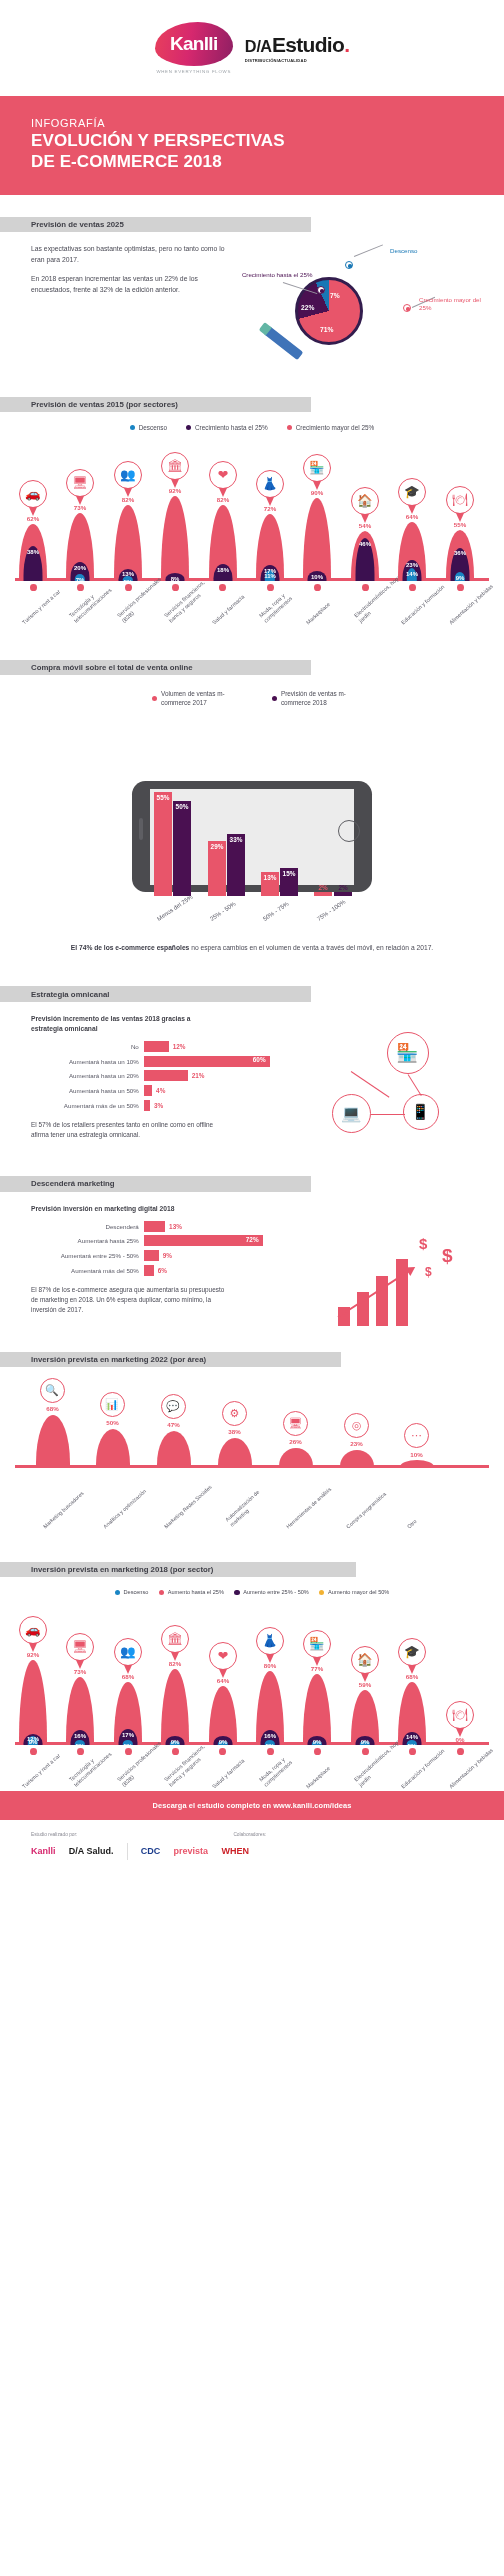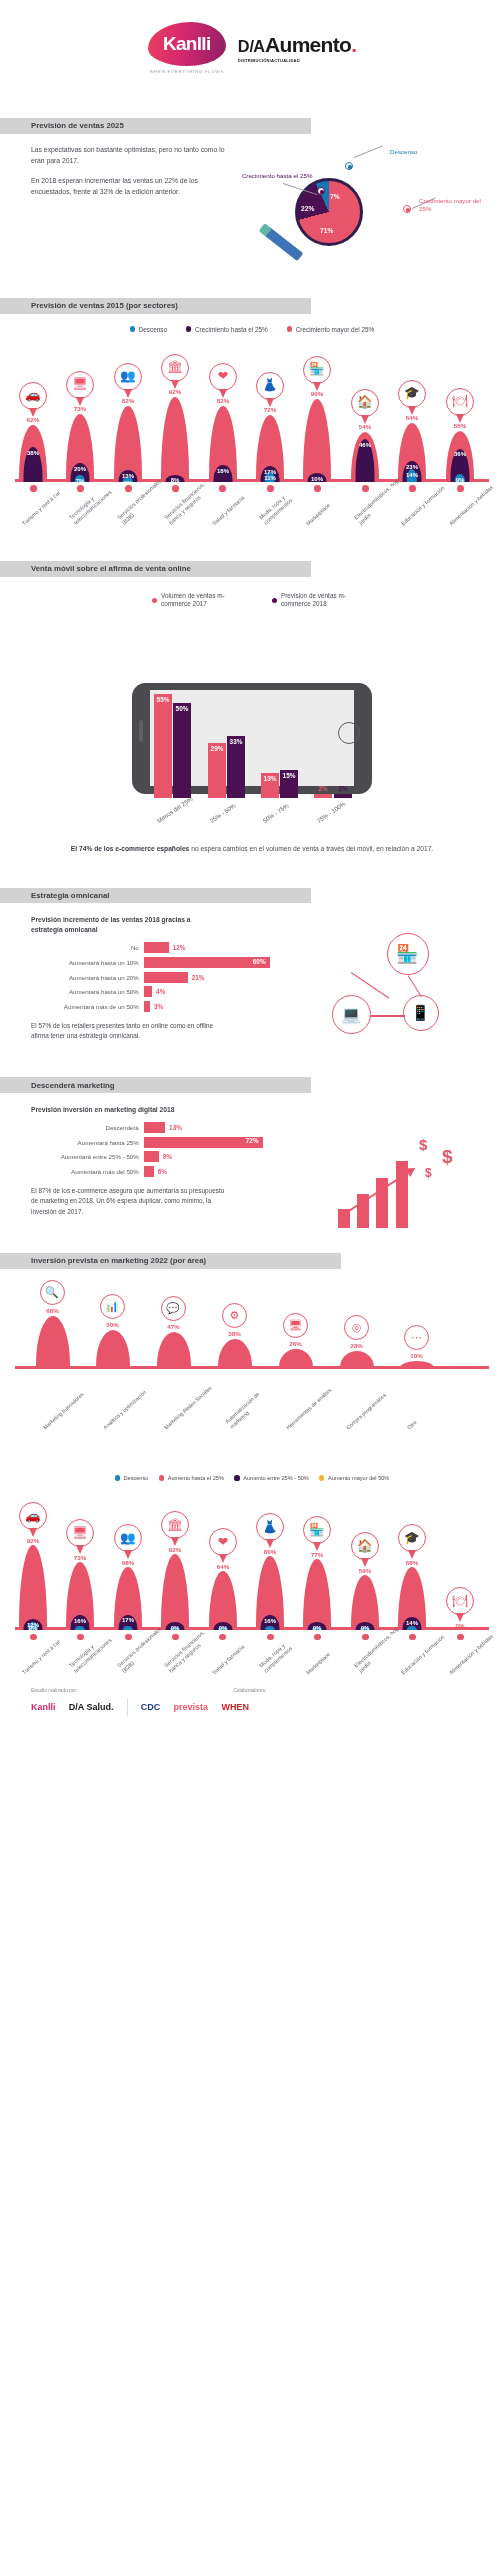--- a/index.html
+++ b/index.html
@@ -192,27 +192,34 @@
     <div class="kanlli-wrap">
       <div class="kanlli-blob">
         <span>Kanlli</span>
       </div>
       <div class="kanlli-tag">WHEN EVERYTHING FLOWS</div>
     </div>
     <div class="daretail">
       <div class="daretail-main">
         <span class="da-mark">D</span>
         <span class="da-mark slash">/A</span>
-        <span>Aumento</span>
+        <span>Estudio</span>
         <span class="dot">.</span>
       </div>
       <div class="daretail-tag">DISTRIBUCIÓN/ACTUALIDAD</div>
     </div>
   </div>
 
+  <div class="hero">
+    <div class="kicker">INFOGRAFÍA</div>
+    <h1>
+      <span>EVOLUCIÓN Y PERSPECTIVAS</span><br>
+      <span>DE  E-COMMERCE 2018</span>
+    </h1>
+  </div>
 
   <div class="blk" style="padding-top:22px;">
     <div class="sec-bar">Previsión de ventas 2025</div>
     <div class="twocol">
       <div class="intro">
         <p>Las expectativas son bastante optimistas, pero no tanto como lo eran para 2017.</p>
         <p>En 2018 esperan incrementar las ventas un 22% de los encuestados, frente al 32% de la edición anterior.</p>
       </div>
       <div class="pie-zone">
         <div class="handle"></div>
@@ -388,21 +395,21 @@
             <div class="vlab" style="bottom:24.5px">36%</div>
             <div class="vlab" style="bottom:-0.6px">9%</div>
           </div>
         </div>
         <div class="axisdot" style="left: 457px;"></div>
         <div class="sectorlab" style="left: 448px;">Alimentación y bebidas</div>
       </div>
   </div>
 
   <div class="blk" style="padding-top:33px;">
-    <div class="sec-bar">Venta móvil sobre el afirma de venta online</div>
+    <div class="sec-bar">Compra móvil sobre el total de venta online</div>
     <div class="legend" style="gap:40px;padding-top:15px;">
       <div class="li">
         <span class="swatch" style="background:#e8556a"></span>
         <span style="width:71px;line-height:1.35">Volumen de ventas m-commerce 2017</span>
       </div>
       <div class="li">
         <span class="swatch" style="background:#4a1051"></span>
         <span style="width:71px;line-height:1.35">Previsión de ventas m-commerce 2018</span>
       </div>
     </div>
@@ -574,20 +581,21 @@
         <div class="areacol" style="left: 397px;">
           <div class="acirc">⋯</div>
           <div class="aval">10%</div>
           <div class="acone" style="height:7.8px"></div>
         </div>
         <div class="alab" style="left: 406px;">Otro</div>
       </div>
   </div>
 
   <div class="blk" style="padding-top:39px;">
+    <div class="sec-bar" style="width:356px;">Inversión prevista en marketing 2018 (por sector)</div>
     <div class="legend" id="legend-mk-sector" style="gap:10.4px;font-size:5.6px;">
         <div class="li">
           <span class="swatch" style="background:#1a85c4"></span>
           <span>Descenso</span>
         </div>
         <div class="li">
           <span class="swatch" style="background:#e8556a"></span>
           <span>Aumento hasta el 25%</span>
         </div>
         <div class="li">
@@ -743,20 +751,21 @@
           <div class="toplab">0%</div>
           <div class="cone" style="height:0px">
             <div class="outer" style="height:0px"></div>
           </div>
         </div>
         <div class="axisdot" style="left: 457px;"></div>
         <div class="sectorlab" style="left: 448px;">Alimentación y bebidas</div>
       </div>
   </div>
 
+  <div class="foot-cta">Descarga el estudio completo en www.kanlli.com/ideas</div>
   <div class="foot">
     <div class="foot-labels">
       <span>Estudio realizado por:</span>
       <span>Colaboradores:</span>
     </div>
     <div class="foot-logos">
       <span class="fl k">Kanlli</span>
       <span class="fl">D/A Salud.</span>
       <span class="sep"></span>
       <span class="fl cdc">CDC</span>

